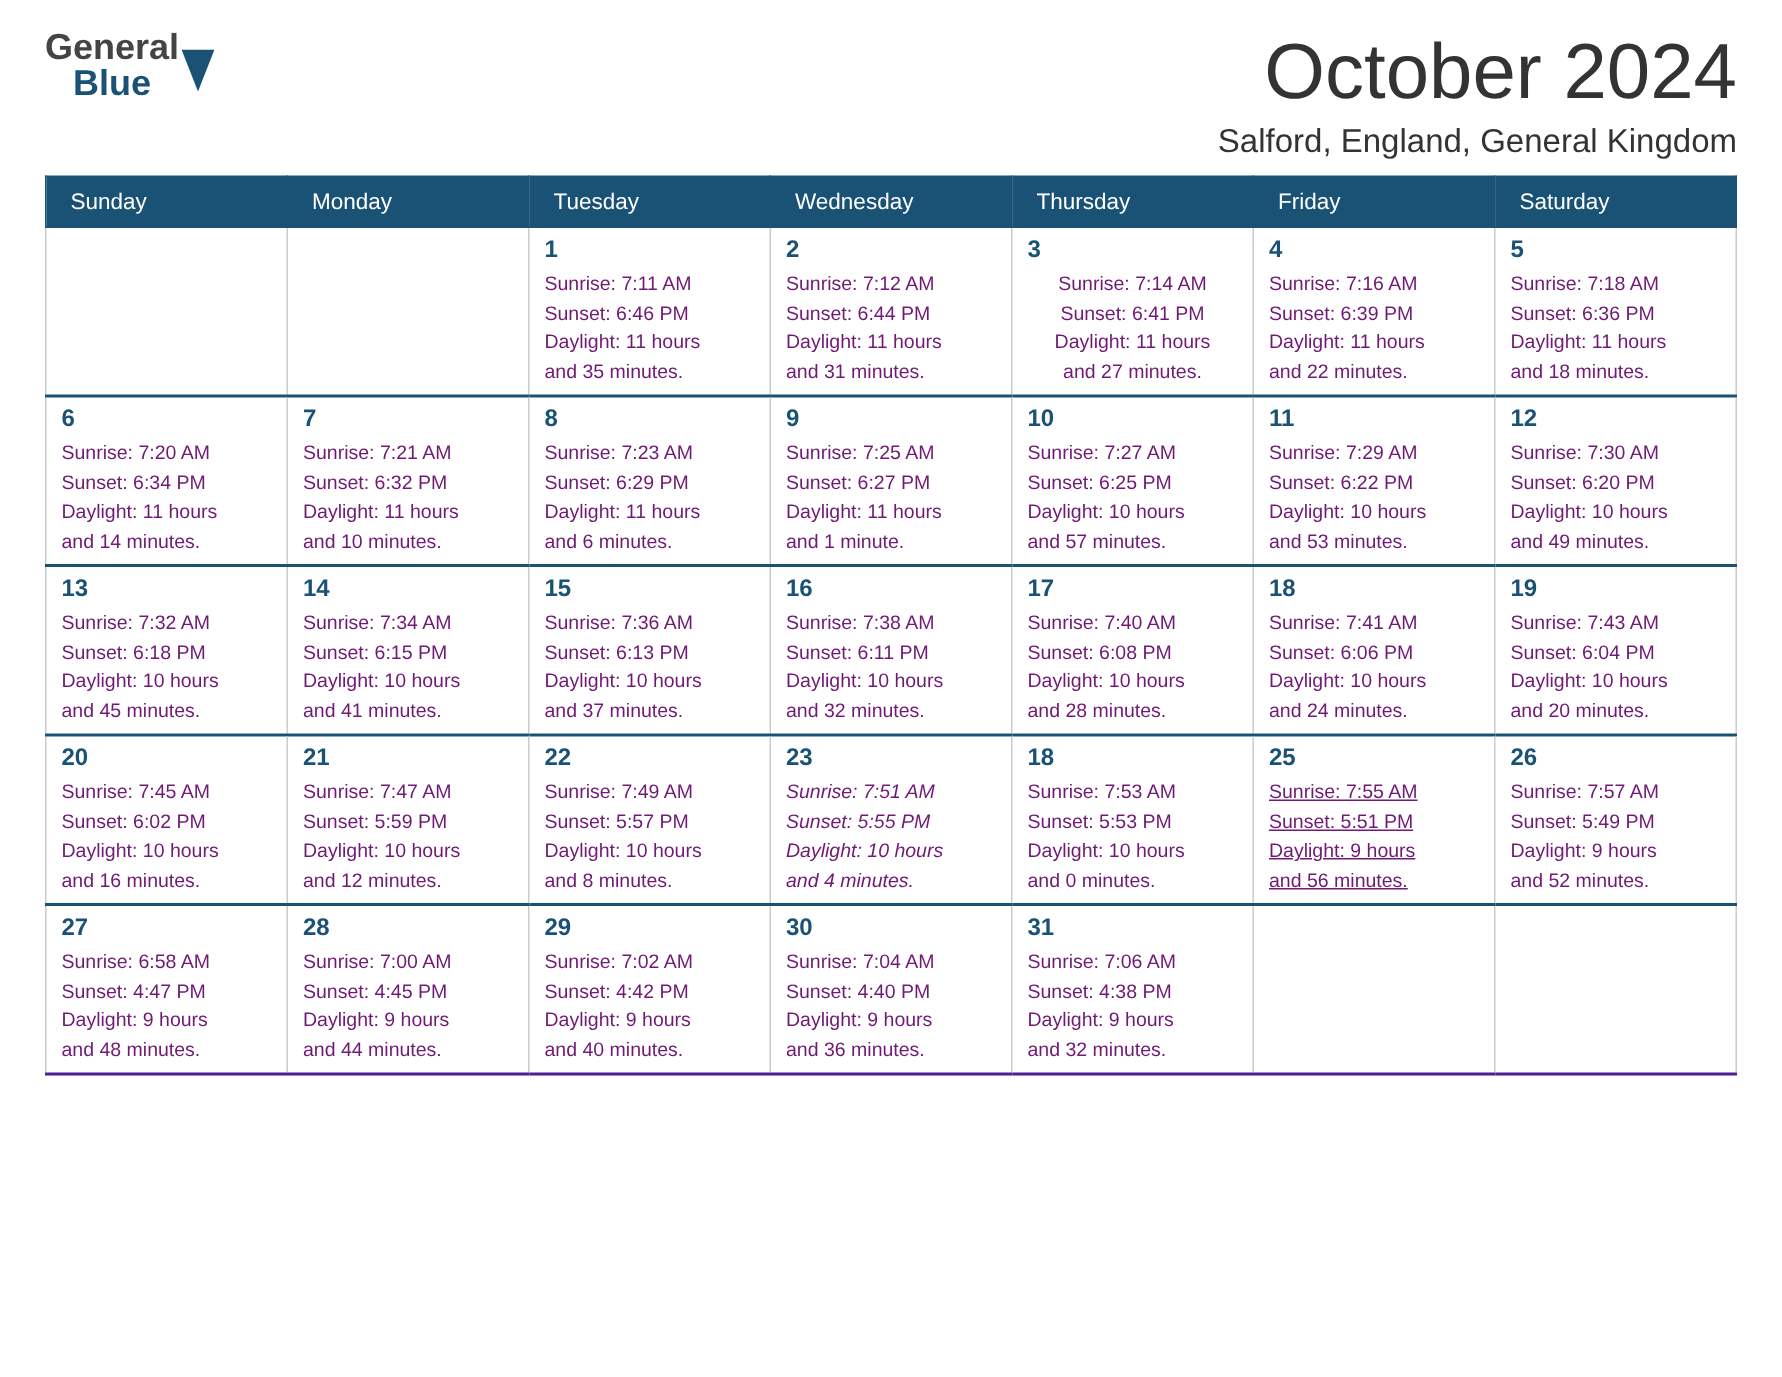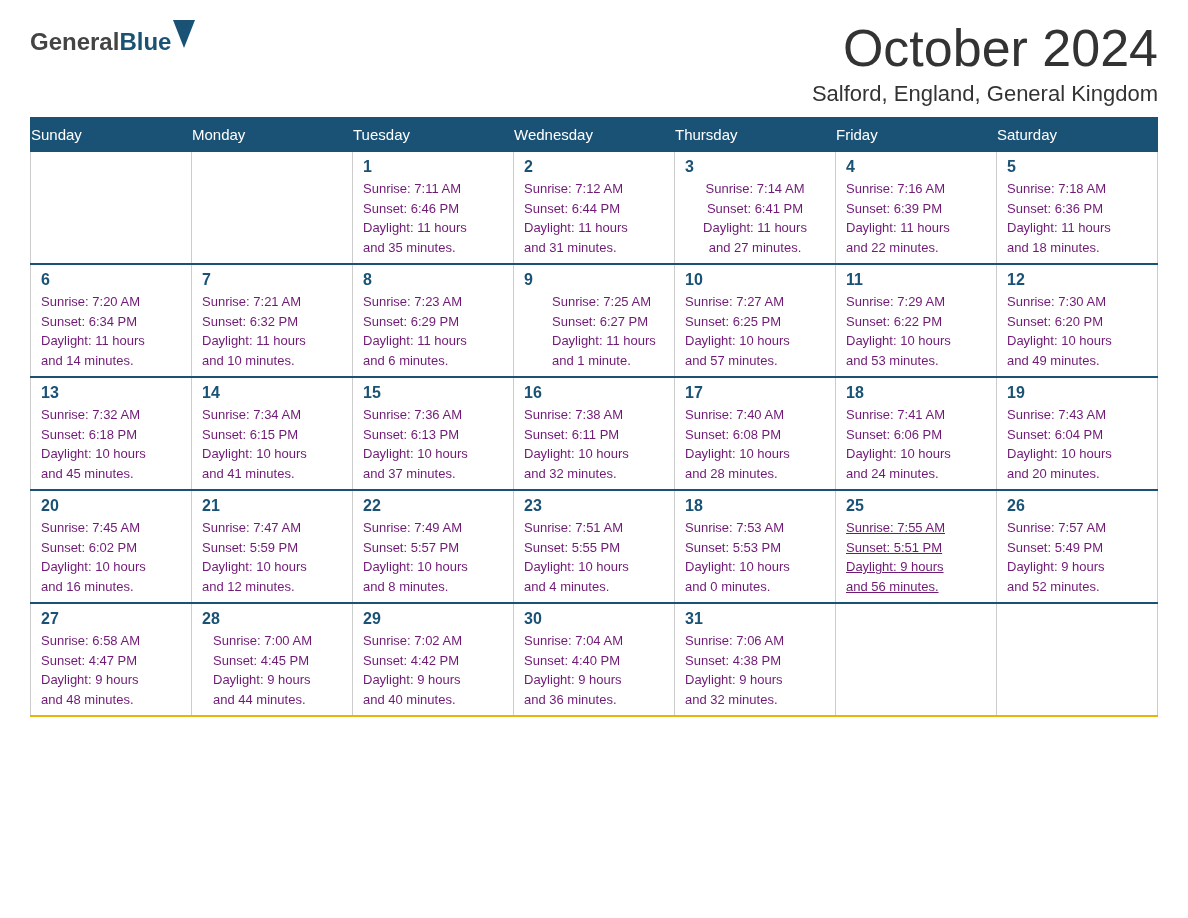--- a/index.html
+++ b/index.html
@@ -33,21 +33,21 @@
     table {
       width: 100%;
       border-collapse: collapse;
       margin-top: 10px;
     }
     thead tr th {
       background-color: #1a5276;
       color: #fff;
       font-size: 15px;
       font-weight: normal;
-      padding: 8px 0;
+      padding: 8px 16px;
       text-align: left;
       border: 1px solid #1a5276;
     }
     tbody tr td {
       vertical-align: top;
       padding: 6px 10px;
       border: 1px solid #ccc;
       border-bottom: 2px solid #1a5276;
       font-size: 13px;
       color: #333;
@@ -60,32 +60,33 @@
       color: #1a5276;
       display: block;
       margin-bottom: 3px;
     }
     .day-info {
       color: #701a75;
       font-size: 13px;
       line-height: 1.5;
     }
     tbody tr:last-child td {
-      border-bottom: 2px solid #eab308;
+      border-bottom: 2px solid #4c1d95;
     }
     .empty-cell {
       background: #fff;
     }
     .logo-wrapper {
       display: flex;
       align-items: flex-end;
       gap: 0;
     }
     .logo-name {
       display: flex;
+      flex-direction: column;
       text-align: center;
     }
     .general-part {
       font-size: 24px;
       font-weight: bold;
       color: #444;
       line-height: 1;
     }
     .blue-part {
       font-size: 24px;
@@ -188,21 +189,21 @@
         </td>
         <td>
           <span class="day-number">8</span>
           <div class="day-info" style="white-space: pre-line;">Sunrise: 7:23 AM
 Sunset: 6:29 PM
 Daylight: 11 hours
 and 6 minutes.</div>
         </td>
         <td>
           <span class="day-number">9</span>
-          <div class="day-info" style="white-space: pre-line; margin-left: 28px;">Sunrise: 7:25 AM
+          <div class="day-info" style="white-space: pre-line;">Sunrise: 7:25 AM
 Sunset: 6:27 PM
 Daylight: 11 hours
 and 1 minute.</div>
         </td>
         <td>
           <span class="day-number">10</span>
           <div class="day-info" style="white-space: pre-line;">Sunrise: 7:27 AM
 Sunset: 6:25 PM
 Daylight: 10 hours
 and 57 minutes.</div>
@@ -290,21 +291,21 @@
         </td>
         <td>
           <span class="day-number">22</span>
           <div class="day-info" style="white-space: pre-line;">Sunrise: 7:49 AM
 Sunset: 5:57 PM
 Daylight: 10 hours
 and 8 minutes.</div>
         </td>
         <td>
           <span class="day-number">23</span>
-          <div class="day-info" style="white-space: pre-line;">Sunrise: 7:51 AM
+          <div class="day-info" style="white-space: pre-line; font-style: italic;">Sunrise: 7:51 AM
 Sunset: 5:55 PM
 Daylight: 10 hours
 and 4 minutes.</div>
         </td>
         <td>
           <span class="day-number">18</span>
           <div class="day-info" style="white-space: pre-line;">Sunrise: 7:53 AM
 Sunset: 5:53 PM
 Daylight: 10 hours
 and 0 minutes.</div>
@@ -327,21 +328,21 @@
       <tr>
         <td>
           <span class="day-number">27</span>
           <div class="day-info" style="white-space: pre-line;">Sunrise: 6:58 AM
 Sunset: 4:47 PM
 Daylight: 9 hours
 and 48 minutes.</div>
         </td>
         <td>
           <span class="day-number">28</span>
-          <div class="day-info" style="white-space: pre-line; margin-left: 11px;">Sunrise: 7:00 AM
+          <div class="day-info" style="white-space: pre-line;">Sunrise: 7:00 AM
 Sunset: 4:45 PM
 Daylight: 9 hours
 and 44 minutes.</div>
         </td>
         <td>
           <span class="day-number">29</span>
           <div class="day-info" style="white-space: pre-line;">Sunrise: 7:02 AM
 Sunset: 4:42 PM
 Daylight: 9 hours
 and 40 minutes.</div>

